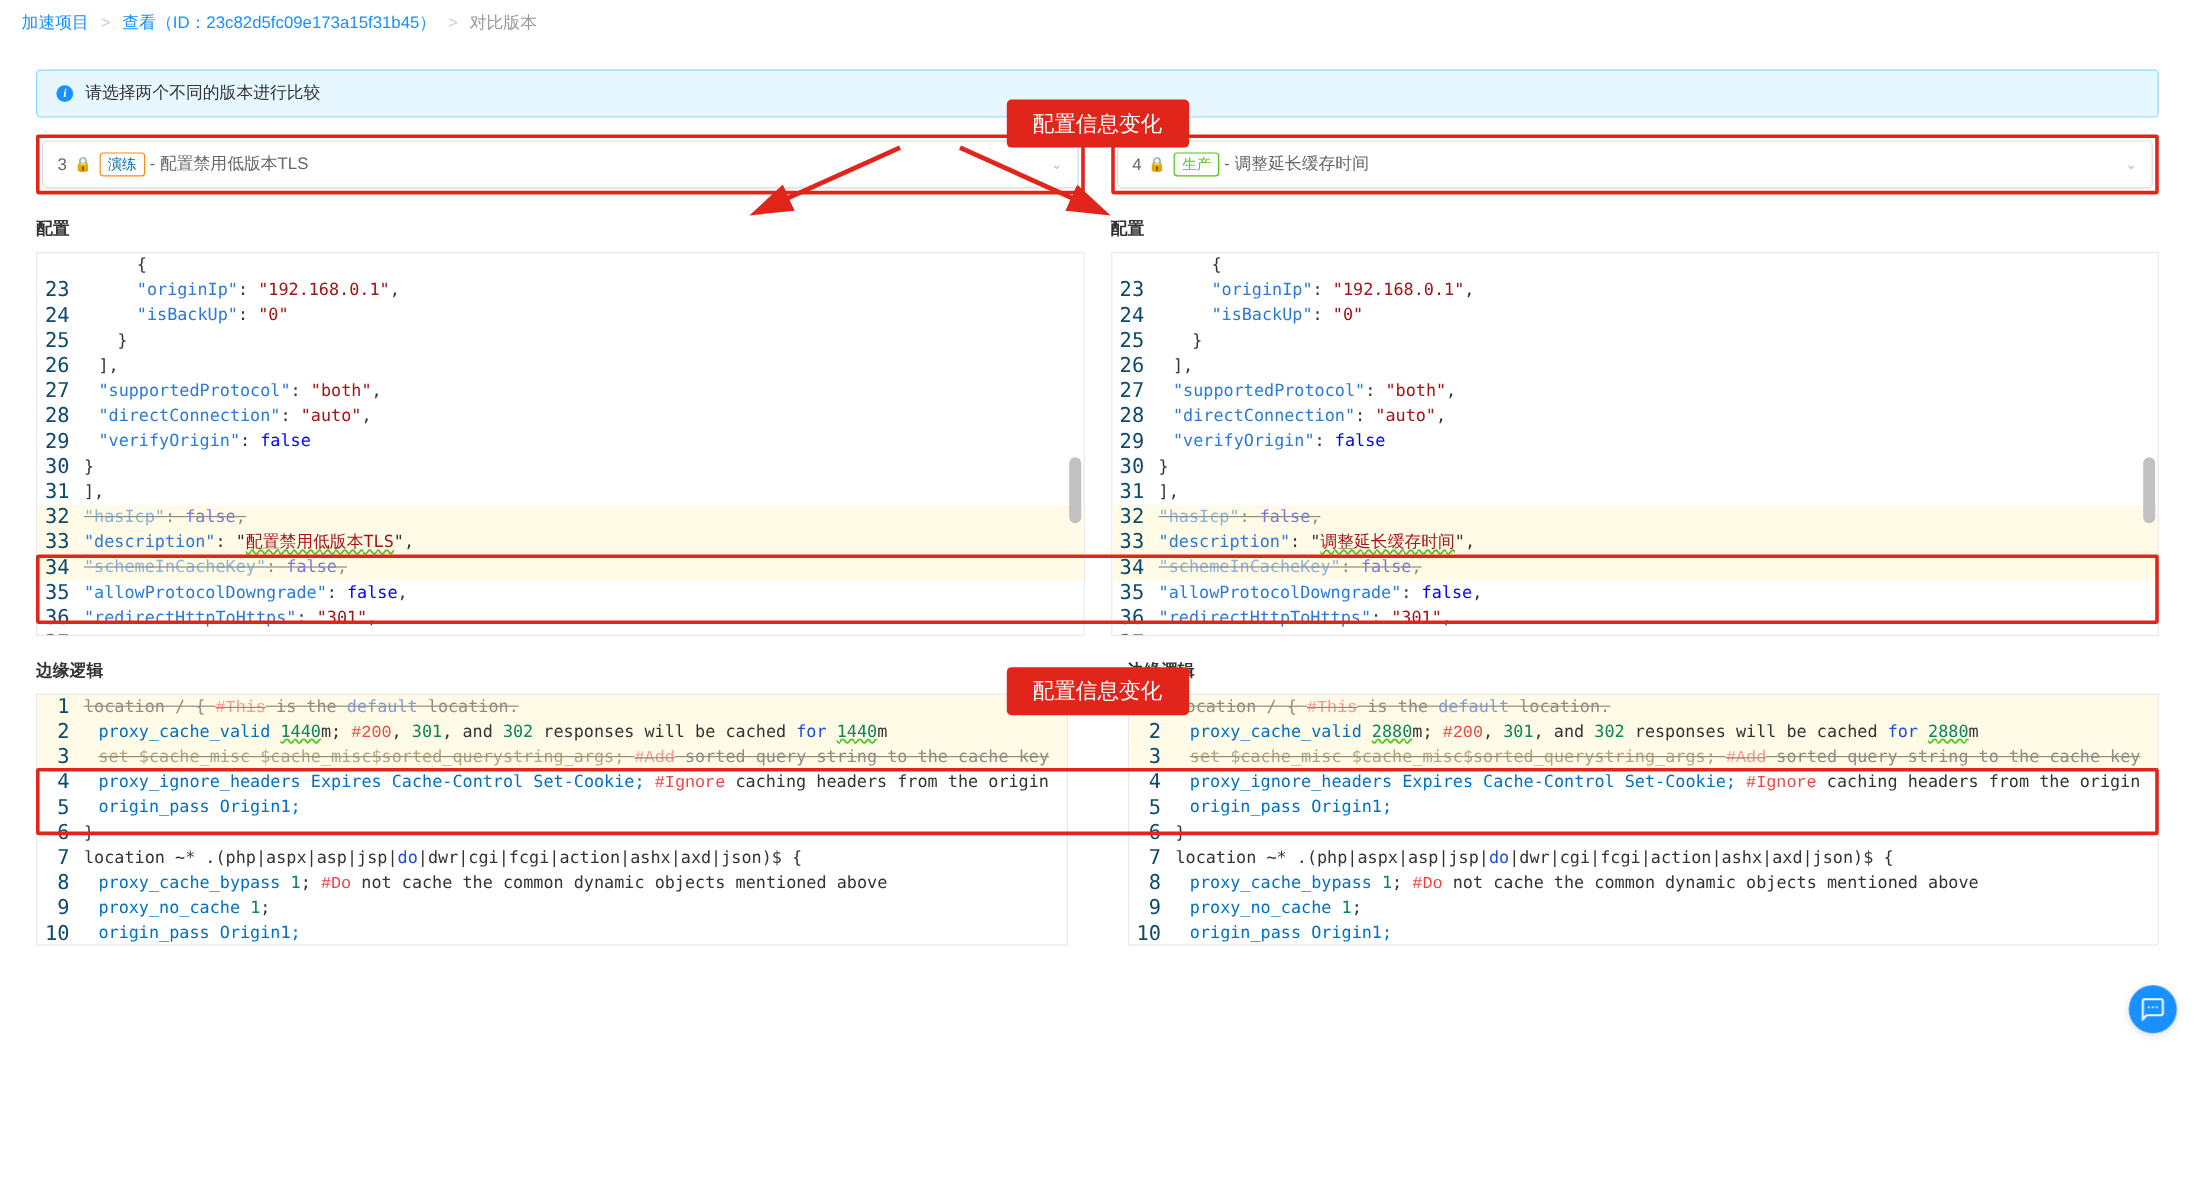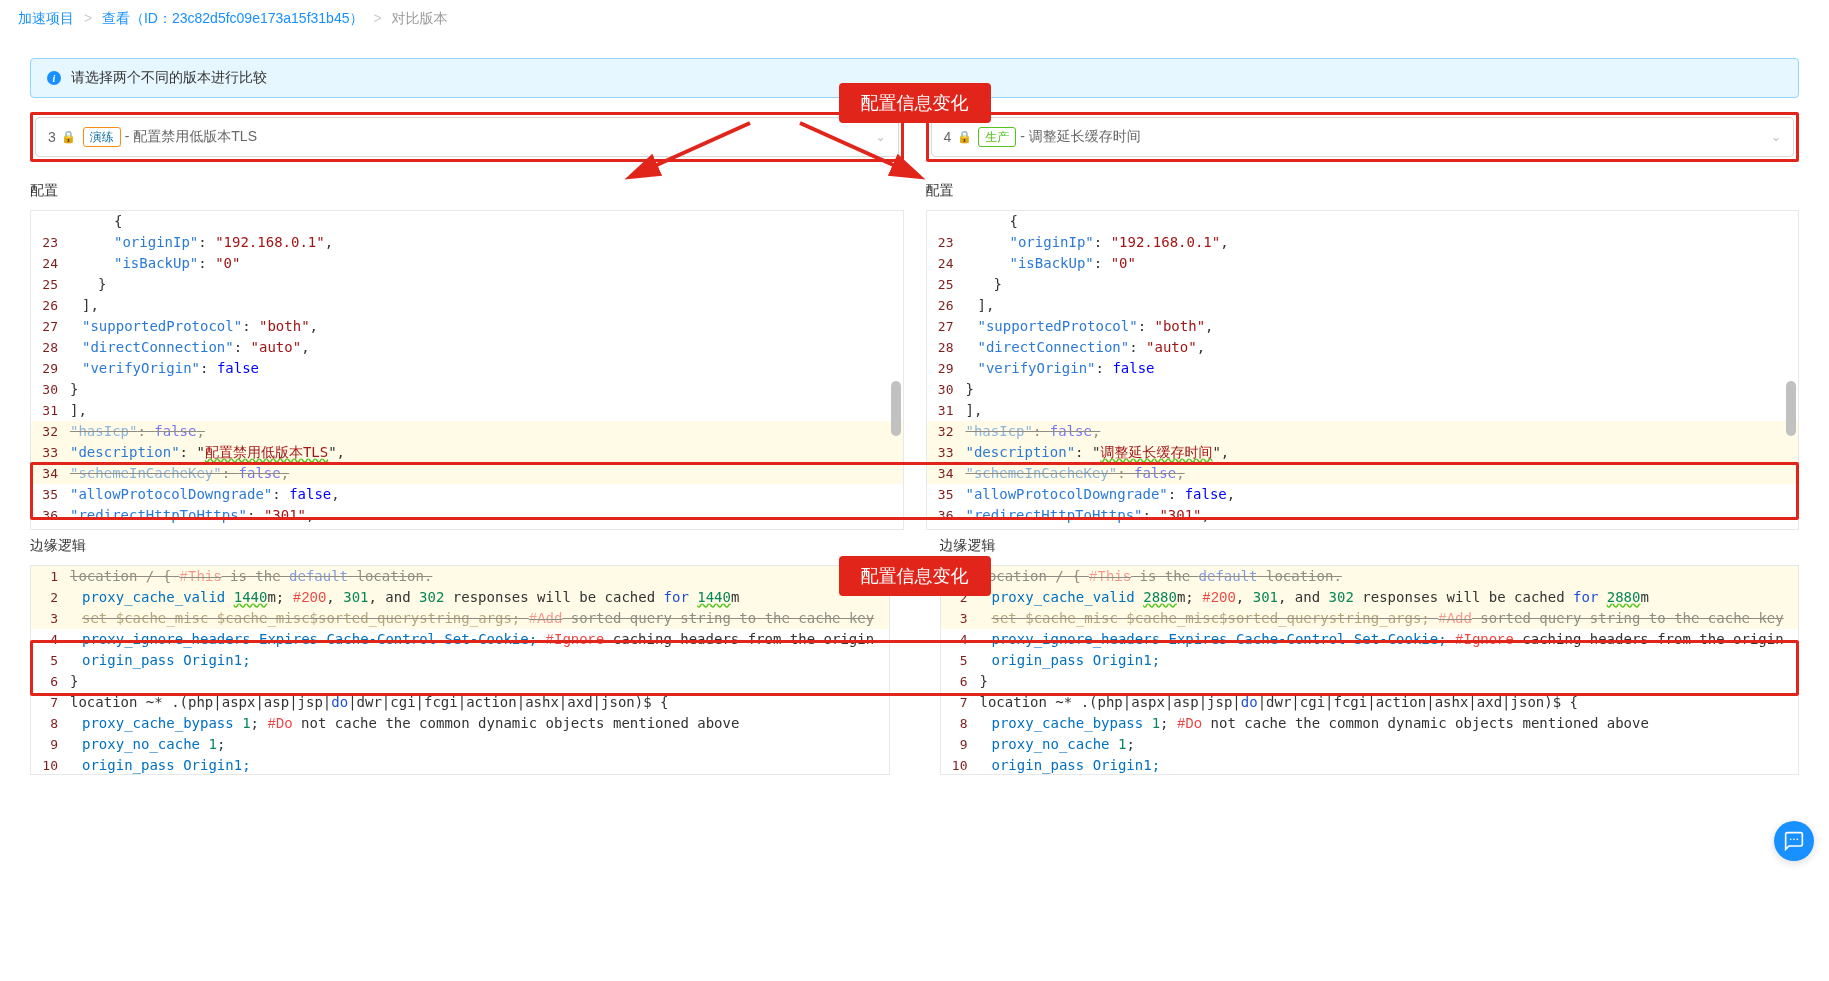--- a/index.html
+++ b/index.html
@@ -22,28 +22,28 @@
 .selector .lock-icon { color: #bbb; margin-right: 6px; font-size: 12px; }
 .selector .badge { border: 1px solid; border-radius: 3px; padding: 0 6px; font-size: 12px; margin-right: 4px; height: 20px; line-height: 18px; }
 .selector .badge-orange { color: #0369a1; border-color: #fa8c16; }
 .selector .badge-green { color: #52c41a; border-color: #52c41a; }
 .selector .desc { color: #666; }
 .selector .chevron { position: absolute; right: 12px; color: #bfbfbf; font-size: 12px; }
 
 .code-row { display: flex; gap: 0; }
 .code-col { flex: 1; min-width: 0; }
 .code-col + .code-col { margin-left: 22px; }
-.section-title { font-size: 14px; color: #333; margin-bottom: 10px; }
+.section-title { font-size: 14px; color: #333; margin-bottom: 10px; font-weight: bold; }
 
 .code-box { border: 1px solid #e8e8e8; position: relative; height: 320px; overflow: hidden; background: #fff; font-family: Consolas, Monaco, monospace; font-size: 14px; }
 .code-box .scroll-thumb { position: absolute; right: 2px; width: 10px; background: #c1c1c1; border-radius: 5px; }
 .code-box .thumb1 { top: 170px; height: 55px; }
 
 .line { display: flex; height: 21px; line-height: 21px; white-space: nowrap; overflow: hidden; }
-.gutter { width: 35px; text-align: right; padding-right: 8px; color: #7f1d1d; font-size: 13px; flex-shrink: 0; }
+.gutter { width: 35px; text-align: right; padding-right: 8px; color: #0c4a6e; font-size: 17px; flex-shrink: 0; }
 .content { flex: 1; padding-left: 4px; overflow: hidden; }
 .hl-line { background: #fffbe6; }
 .underline-wavy { text-decoration: underline wavy #52c41a; }
 
 .tk-key { color: #2c7ad6; }
 .tk-str { color: #a31515; }
 .tk-kw { color: #0000ff; }
 .tk-num { color: #098658; }
 .tk-pun { color: #333; }
 .tk-comment { color: #ef4444; font-family: Liberation Mono, monospace; }
@@ -269,21 +269,21 @@
           <div class="line">
             <div class="gutter">37</div>
             <div class="content"><span class="tk-key">  "disableCertAutomation"</span><span class="tk-pun">: </span><span class="tk-kw">false</span><span class="tk-pun">,</span></div>
           </div>
         </div>
     </div>
   </div>
 
   <div class="callout callout2">配置信息变化</div>
 
-  <div class="code-row" style="margin-top:7px;gap:28px;">
+  <div class="code-row" style="margin-top:20px;gap:28px;">
     <div class="code-col">
       <div class="section-title">边缘逻辑</div>
       <div class="code-box2" id="edge-left">
           <div class="line hl-line">
             <div class="gutter">1</div>
             <div class="content" style="text-decoration: line-through; opacity: 0.55;"><span class="tk-pun">location / { </span><span class="tk-comment">#This</span><span class="tk-pun"> is the </span><span class="tk-red">default</span><span class="tk-pun"> location.</span></div>
           </div>
           <div class="line hl-line">
             <div class="gutter">2</div>
             <div class="content indent1"><span class="tk-dir">proxy_cache_valid </span><span class="tk-num underline-wavy">1440</span><span class="tk-pun">m; </span><span class="tk-comment">#200</span><span class="tk-pun">, </span><span class="tk-num">301</span><span class="tk-pun">, and </span><span class="tk-num">302</span><span class="tk-pun"> responses will be cached </span><span class="tk-red">for</span><span class="tk-pun"> </span><span class="tk-num underline-wavy">1440</span><span class="tk-pun">m</span></div>

